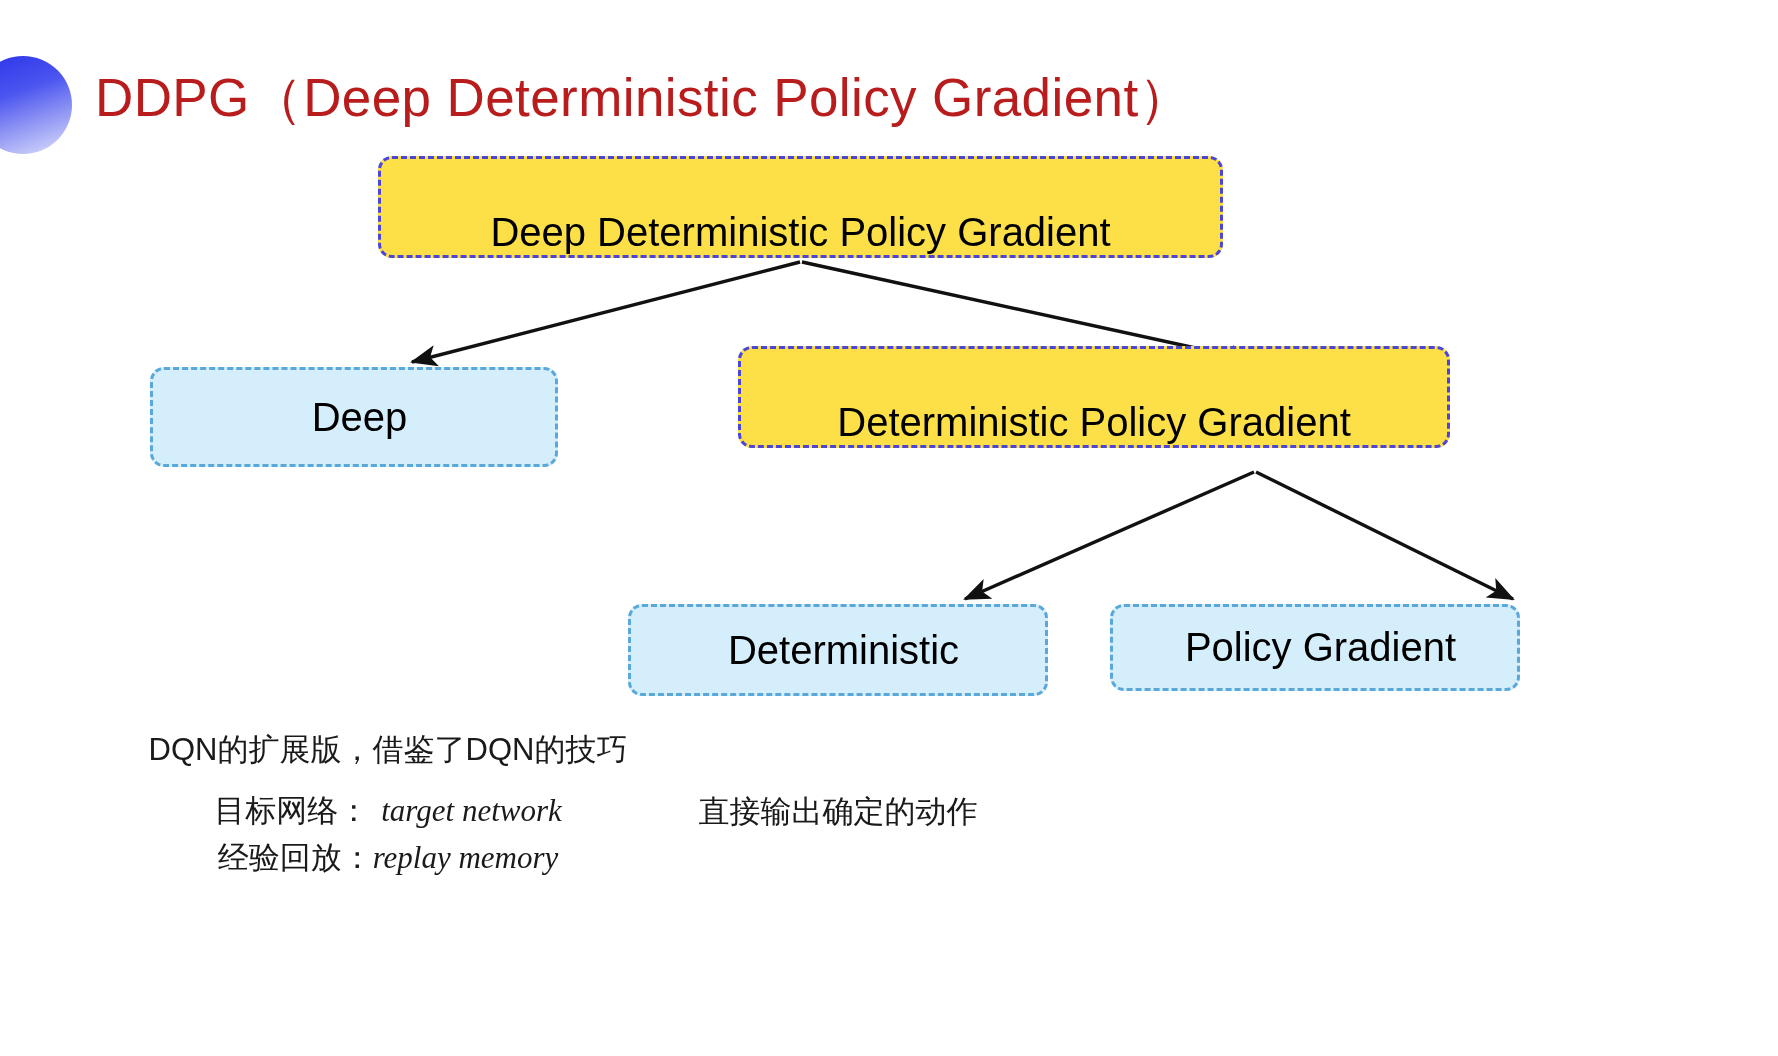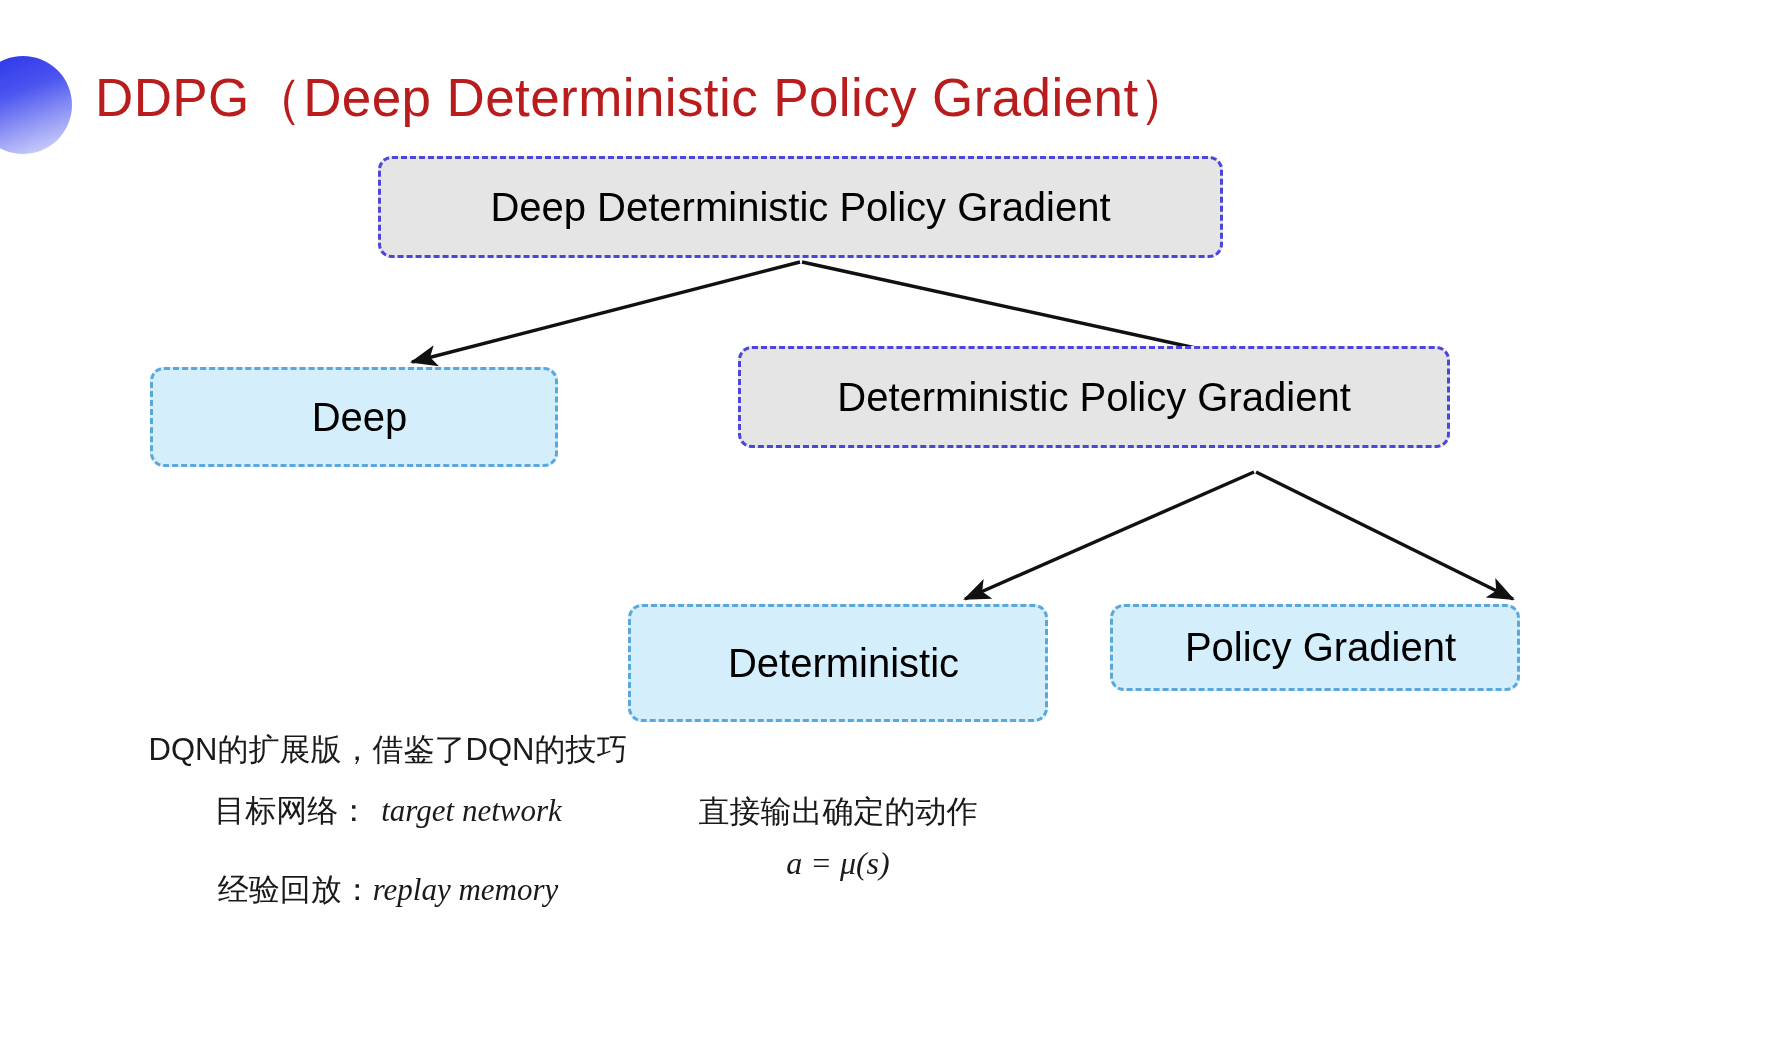--- a/index.html
+++ b/index.html
@@ -46,40 +46,41 @@
     box-sizing: border-box;
     display: flex;
     align-items: center;
     justify-content: center;
     border-radius: 14px;
     color: #000000;
     text-align: center;
     white-space: nowrap;
   }
   .node.purple {
-    background: #e5e5e5;
+    background: #fde047;
     border: 3px dashed #4b45d8;
+    align-items: flex-end;
   }
   .node.blue {
     background: #d5eefb;
     border: 3px dashed #5aa8da;
     padding-left: 11px;
   }
   .node-label { pointer-events: none; }
 
   #node-root        { left: 378px;  top: 156px; width: 845px;  height: 102px; }
   #node-root .node-label        { font-size: 40px; }
 
   #node-deep        { left: 150px;  top: 367px; width: 408px;  height: 100px; }
   #node-deep .node-label        { font-size: 40px; }
 
   #node-dpg         { left: 738px;  top: 346px; width: 712px;  height: 102px; }
   #node-dpg .node-label         { font-size: 40px; }
 
-  #node-deterministic { left: 628px; top: 604px; width: 420px; height: 118px; }
+  #node-deterministic { left: 628px; top: 604px; width: 420px; height: 92px; }
   #node-deterministic .node-label { font-size: 40px; }
 
   #node-policy-gradient { left: 1110px; top: 604px; width: 410px; height: 87px; }
   #node-policy-gradient .node-label { font-size: 40px; }
 
   
   #connectors {
     position: absolute;
     left: 0; top: 0;
     width: 1778px;
@@ -102,21 +103,21 @@
 
   #caption-deep {
     left: 108px;
     top: 726px;
     width: 560px;
     font-size: 31px;
     text-align: center;
   }
   #caption-deep .line { display: block; white-space: nowrap; }
   #caption-deep .line-1 { margin-bottom: 14px; }
-  #caption-deep .line-2 { margin-bottom: 32px; }
+  #caption-deep .line-2 { margin-bottom: 0; }
 
   #caption-deterministic {
     left: 638px;
     top: 748px;
     width: 400px;
     font-size: 31px;
     margin-top: 40px;
   }
   #caption-deterministic .line { display: block; white-space: nowrap; }
   #caption-deterministic .formula {
@@ -183,17 +184,16 @@
     <span class="line line-2">
       <span class="cn">目标网络：</span><span class="gap"></span><span class="mi">target network</span>
     </span>
     <span class="line line-3">
       <span class="cn">经验回放：</span><span class="mi">replay memory</span>
     </span>
   </div>
 
   <div class="caption" id="caption-deterministic">
     <span class="line cn">直接输出确定的动作</span>
-    <span class="line formula">a = μ(s)</span>
   </div>
 
 
 </div>
 
 </body></html>

